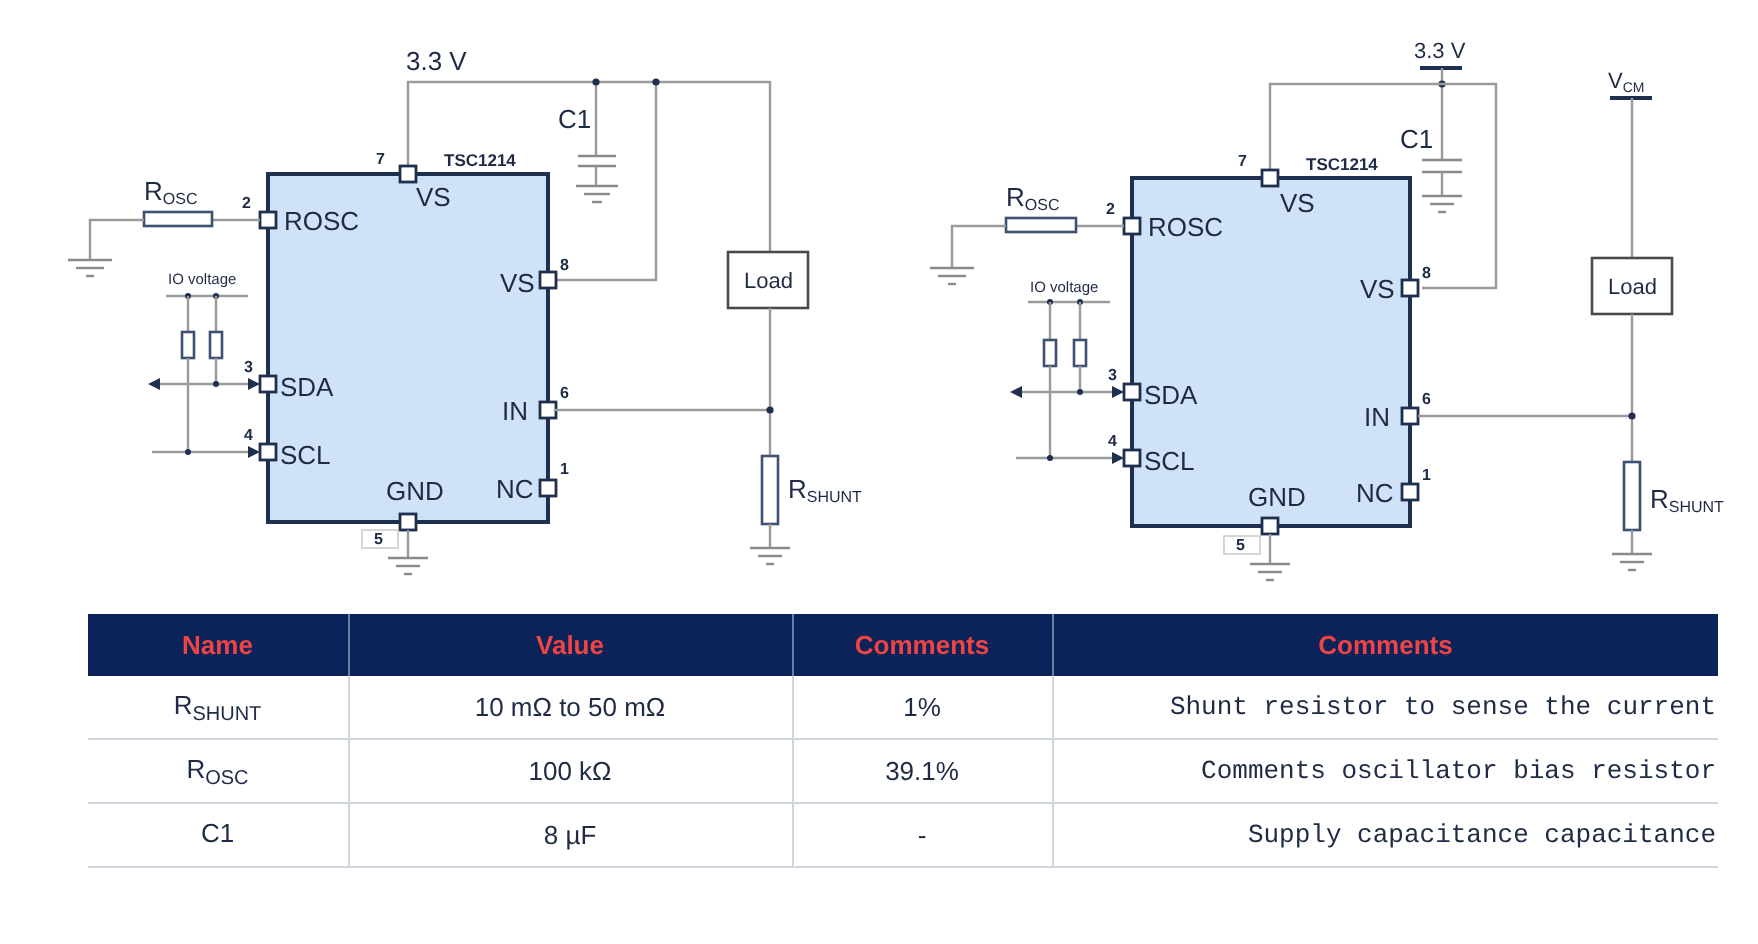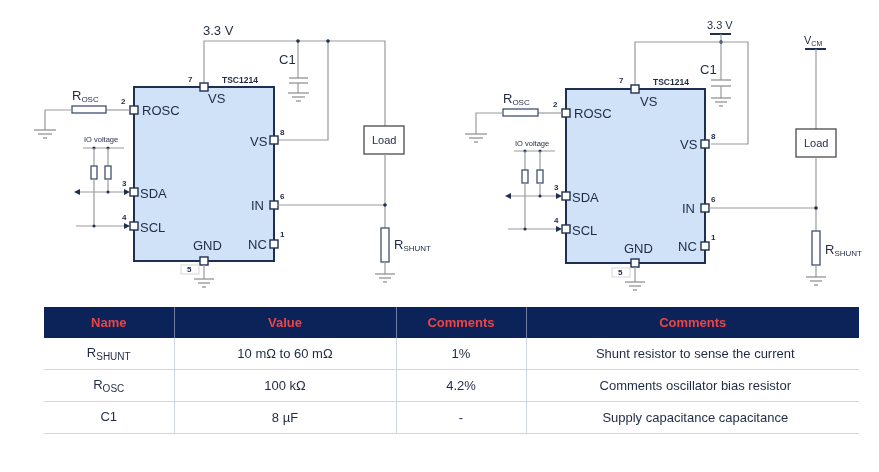--- a/index.html
+++ b/index.html
@@ -11,21 +11,21 @@
   .pin { fill:#ffffff; stroke:#1f2f4f; stroke-width:1.4; }
   .res { fill:#ffffff; stroke:#3f5170; stroke-width:1.3; }
   .loadbox { fill:#ffffff; stroke:#4a4a4a; stroke-width:1.3; }
   .gnd { stroke:#8a8a8a; stroke-width:1.2; }
   .dot { fill:#1f2f4f; }
   .rail { stroke:#1f2f4f; stroke-width:2; }
   table.bom { position:absolute; left:44px; top:307px; width:815px; border-collapse:collapse; font-size:13px; color:#1f2a44; }
   table.bom th { background:#0b2359; color:#ef4444; font-weight:bold; height:29px; border-right:1px solid #6c7fa3; font-size:13px; }
   table.bom th:last-child { border-right:none; }
   table.bom td { height:29px; border-right:1px solid #cfd6e0; border-bottom:1px solid #cfd6e0; text-align:center; }
-  table.bom td:last-child { border-right:none; text-align:center; padding-left:6px; }
+  table.bom td:last-child { border-right:none; text-align:right; padding-left:6px;font-family:Liberation Mono, monospace; }
   table.bom tr:last-child td { border-bottom:1px solid #cfd6e0; }
   .sub { font-size:10px; vertical-align:-3px; }
 </style>
 </head>
 <body>
 
 <svg class="schem" width="879" height="300" viewBox="0 0 879 300">
 
   <g>
 
@@ -239,28 +239,28 @@
     <tr>
       <th style="background: rgb(11, 35, 89);">Name</th>
       <th style="background: rgb(11, 35, 89); margin-top: 40px;">Value</th>
       <th style="background: rgb(11, 35, 89);">Comments</th>
       <th style="background: rgb(11, 35, 89);">Comments</th>
     </tr>
   </thead>
   <tbody>
     <tr>
       <td><span>R</span><span class="sub">SHUNT</span></td>
-      <td>10 mΩ to 60 mΩ</td>
+      <td>10 mΩ to 50 mΩ</td>
       <td>1%</td>
       <td>Shunt resistor to sense the current</td>
     </tr>
     <tr>
       <td><span>R</span><span class="sub">OSC</span></td>
       <td>100 kΩ</td>
-      <td>4.2%</td>
+      <td>39.1%</td>
       <td>Comments oscillator bias resistor</td>
     </tr>
     <tr>
       <td><span>C1</span><span class="sub"></span></td>
       <td>8 µF</td>
       <td>-</td>
       <td>Supply capacitance capacitance</td>
     </tr>
   </tbody>
 </table>

